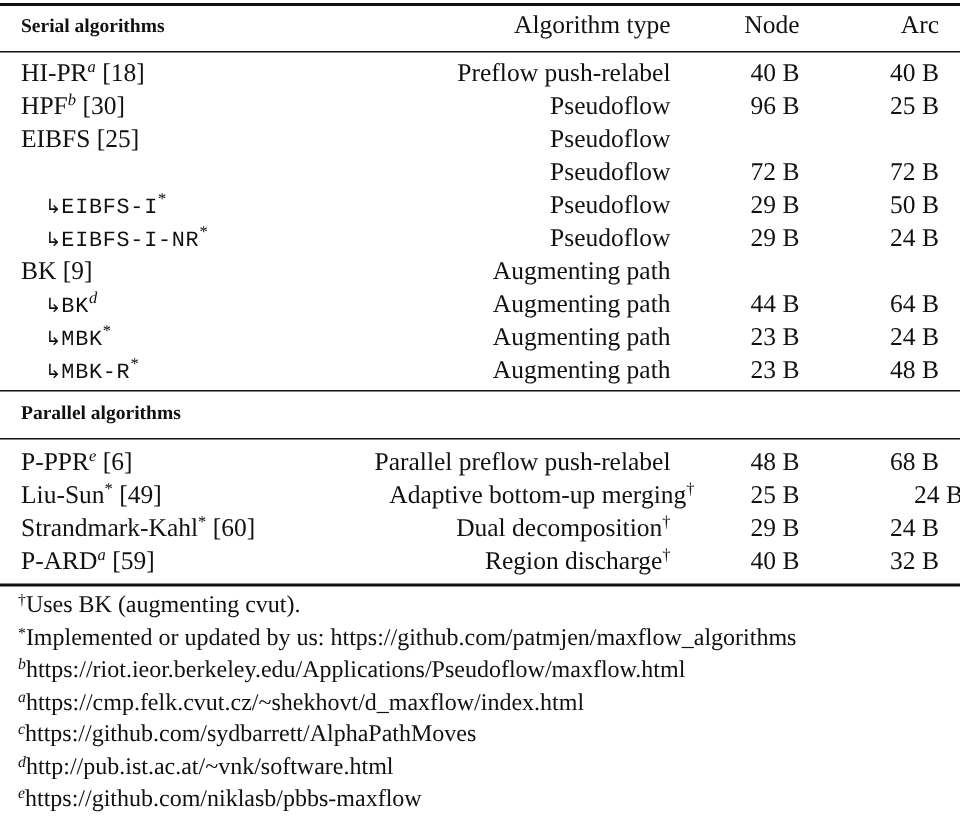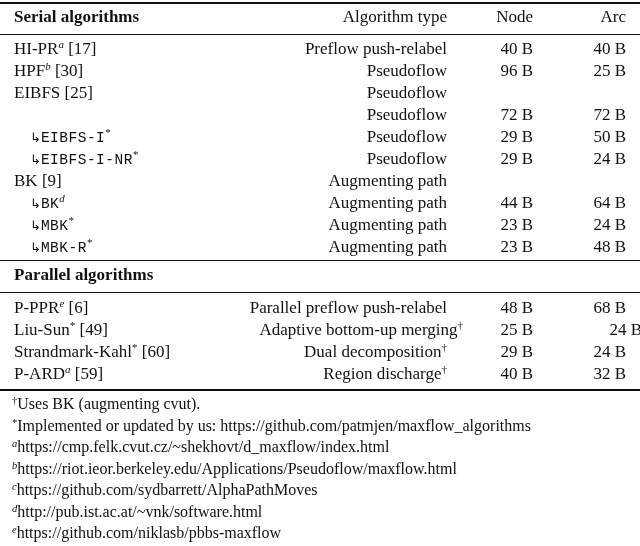--- a/index.html
+++ b/index.html
@@ -38,21 +38,21 @@
       white-space: nowrap;
     }
     .c-name { left: 14px; }
     .c-name.sub { left: 30px; }
     .c-type { right: 193px; text-align: right; }
     .c-node { left: 473px; width: 60px; text-align: right; }
     .c-arc { right: 14px; text-align: right; }
 
     .section-title {
       font-weight: bold;
-      font-size: 17px;
+      font-size: 13px;
     }
     .mono {
       font-family: "Liberation Mono", "DejaVu Sans Mono", monospace;
       font-size: 14.5px;
       letter-spacing: 0.5px;
     }
     .arrow {
       font-family: "DejaVu Sans", sans-serif;
       font-size: 13px;
       margin-right: 0px;
@@ -92,21 +92,21 @@
   <span class="cell c-name section-title">Serial algorithms</span>
   <span class="cell c-type">Algorithm type</span>
   <span class="cell c-node">Node</span>
   <span class="cell c-arc">Arc</span>
 </div>
 
 <div class="rule thin" style="top:34px;"></div>
 
 <div id="serial-rows">
     <div class="row" style="top: 38px;">
-      <span class="cell c-name"><span>HI-PR</span><sup>a</sup><span> [17]</span></span>
+      <span class="cell c-name"><span>HI-PR</span><sup>a</sup><span> [18]</span></span>
       <span class="cell c-type"><span>Preflow push-relabel</span></span>
       <span class="cell c-node">40 B</span>
       <span class="cell c-arc">40 B</span>
     </div>
     <div class="row" style="top: 60px;">
       <span class="cell c-name"><span>HPF</span><sup>b</sup><span> [30]</span></span>
       <span class="cell c-type"><span>Pseudoflow</span></span>
       <span class="cell c-node">96 B</span>
       <span class="cell c-arc">25 B</span>
     </div>
@@ -192,18 +192,18 @@
       <span class="cell c-node">40 B</span>
       <span class="cell c-arc">32 B</span>
     </div>
   </div>
 
 <div class="rule thick" style="top:389px;"></div>
 
 <div class="notes" id="footnotes">
     <div class="note"><sup class="dag">†</sup><span>Uses BK (augmenting cvut).</span></div>
     <div class="note"><sup class="dag">*</sup><span>Implemented or updated by us: https://github.com/patmjen/maxflow_algorithms</span></div>
+    <div class="note"><sup>b</sup><span>https://riot.ieor.berkeley.edu/Applications/Pseudoflow/maxflow.html</span></div>
     <div class="note"><sup>a</sup><span>https://cmp.felk.cvut.cz/~shekhovt/d_maxflow/index.html</span></div>
-    <div class="note"><sup>b</sup><span>https://riot.ieor.berkeley.edu/Applications/Pseudoflow/maxflow.html</span></div>
     <div class="note"><sup>c</sup><span>https://github.com/sydbarrett/AlphaPathMoves</span></div>
     <div class="note"><sup>d</sup><span>http://pub.ist.ac.at/~vnk/software.html</span></div>
     <div class="note"><sup>e</sup><span>https://github.com/niklasb/pbbs-maxflow</span></div>
   </div>
 
 </body></html>

